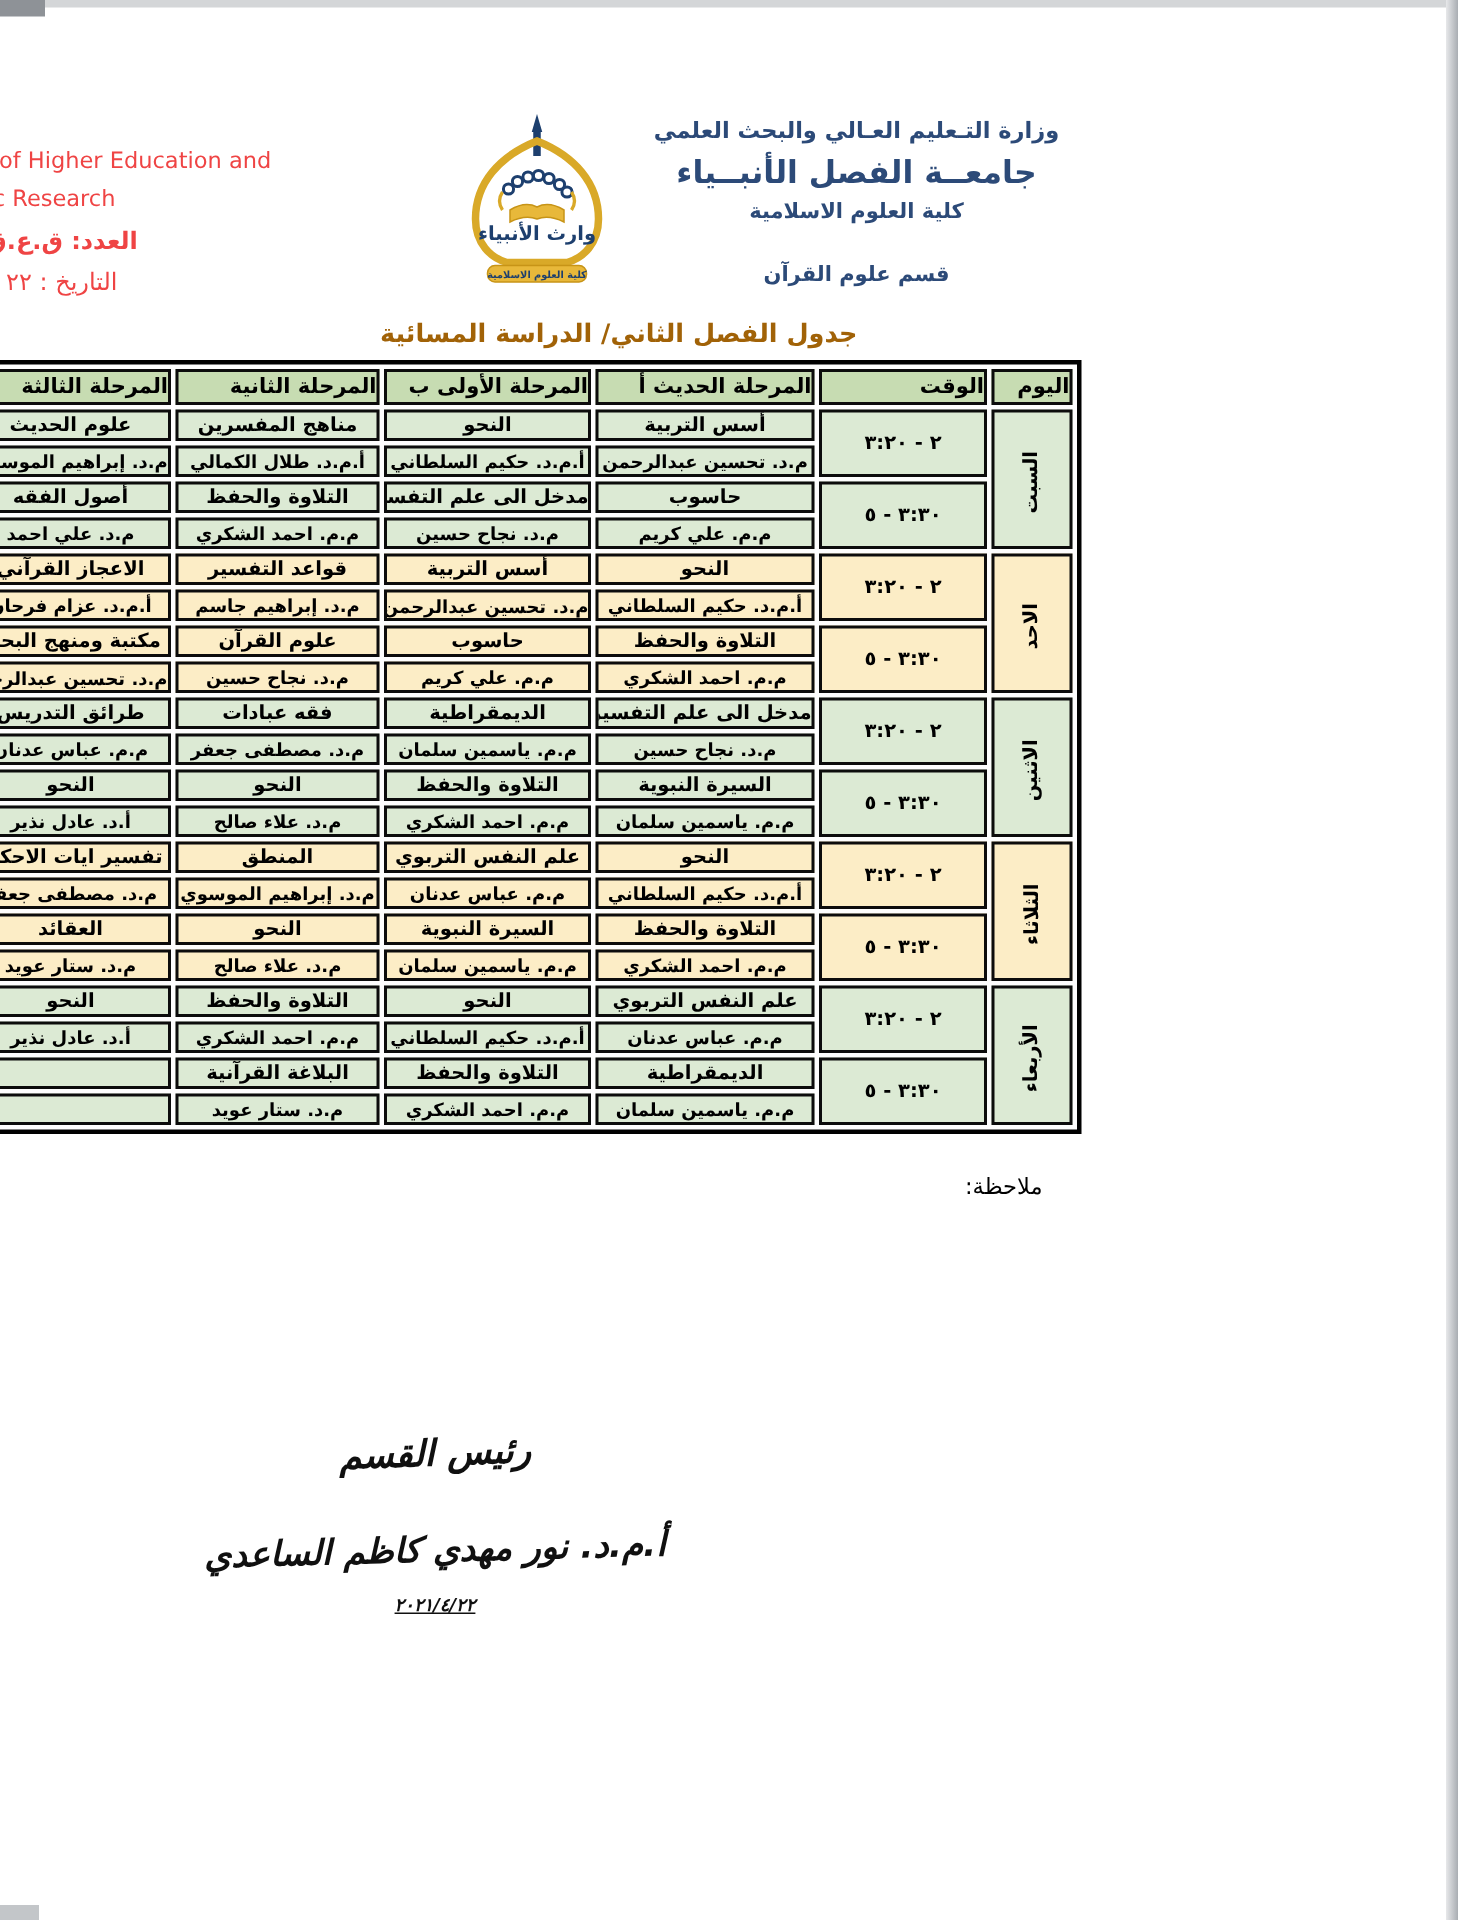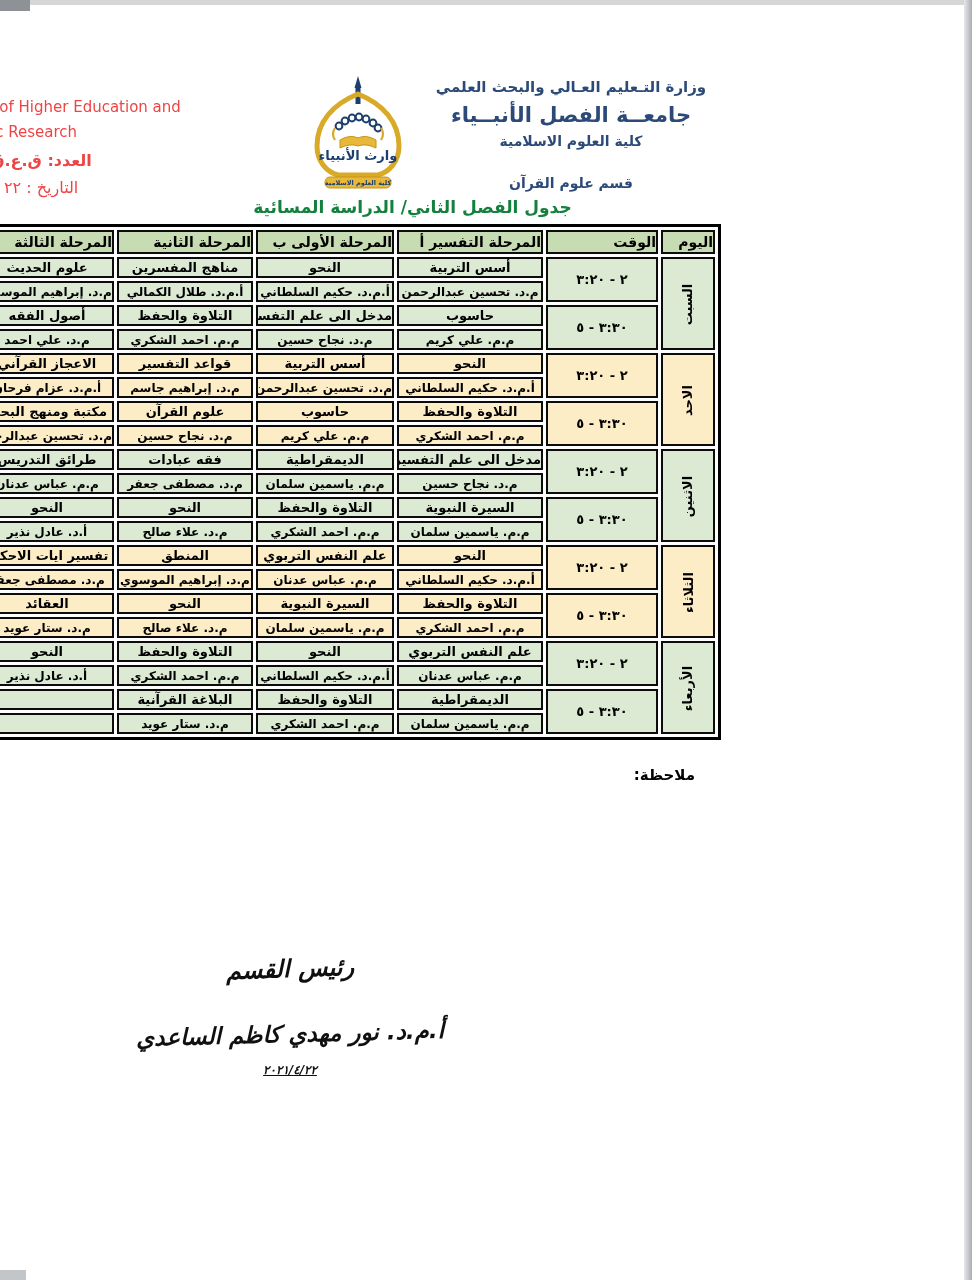--- a/index.html
+++ b/index.html
@@ -27,39 +27,39 @@
   .logo-wrap { display:flex; justify-content:center; padding-top:4px; }
 
   .en-block { direction:ltr; text-align:left; color:#ef4444; padding-top:28px; }
   .en-line1 { font-size:15px; }
   .en-line2 { font-size:15px; margin-top:7px; }
   .en-line3 { font-size:20px; margin-top:9px; }
   .doc-no   { direction:rtl; font-size:16px; font-weight:bold; margin-top:10px; }
   .doc-date { direction:rtl; font-size:16px; font-weight:normal; margin-top:8px; }
 
   
-  .sched-title { text-align:center; font-size:17px; font-weight:bold; color:#15803d; margin-top:0; }
+  .sched-title { text-align:center; font-size:17px; font-weight:bold; color:#a16207; margin-top:16px; }
 
   
   table.sched { direction:rtl; table-layout:fixed; width:744px; margin:7px auto 0 auto;
     border-collapse:separate; border-spacing:3px; background:#fdfdfd; border:3px solid #000; }
   table.sched th, table.sched td { border:2px solid #0c0c0c; text-align:center; vertical-align:middle;
     font-weight:bold; color:#000; overflow:hidden; }
   table.sched th { background:#c7dcb2; font-size:14px; height:24px; white-space:nowrap;text-align:right; }
   td.green { background:#dcead4; }
   td.cream { background:#fcedc6; }
   td.subj  { font-size:13px; height:21px; white-space:nowrap; }
   td.teach { font-size:12px; height:21px; white-space:nowrap; }
   td.time  { font-size:13px; }
   td.day   { padding:0; }
   td.day .rot { display:inline-block; transform:rotate(-90deg); white-space:nowrap; font-size:13px; }
 
   
   .note { margin:26px 26px 0 0; color:#000; }
-  .note-label { font-size:15px; font-weight:bold; text-align:right; }
+  .note-label { font-size:15px; font-weight:normal; text-align:right; }
   .note-text  { font-size:14px; font-weight:bold; text-align:right; margin-top:12px; padding-left:120px; }
 
   
   .sig { position:absolute; left:110px; top:955px; width:360px; text-align:center; color:#101010; }
   .sig-title { font-size:24px; font-weight:bold; font-style:italic; transform:rotate(-2deg); letter-spacing:1px; }
   .sig-name  { font-size:23px; font-weight:bold; font-style:italic; transform:rotate(-1.5deg);
     margin-top:38px; white-space:nowrap; }
   .sig-date  { direction:ltr; font-size:12px; font-weight:bold; font-style:italic; margin-top:16px;text-decoration:underline; }
 
   
@@ -130,21 +130,21 @@
         <col style="width:112px">
         <col style="width:146px">
       <col style="width:138px">
         <col style="width:136px">
         <col style="width:134px">
     </colgroup>
   <thead>
         <tr>
           <th>اليوم</th>
           <th>الوقت</th>
-          <th>المرحلة التفسير أ</th>
+          <th>المرحلة الحديث أ</th>
           <th>المرحلة الأولى ب</th>
           <th>المرحلة الثانية</th>
           <th>المرحلة الثالثة</th>
         </tr>
       </thead>
       <tbody>
         <tr>
           <td class="day green" rowspan="4"><span class="rot">السبت</span></td>
           <td class="time green" rowspan="2">٢ - ٣:٢٠</td>
           <td class="subj green">أسس التربية</td>

